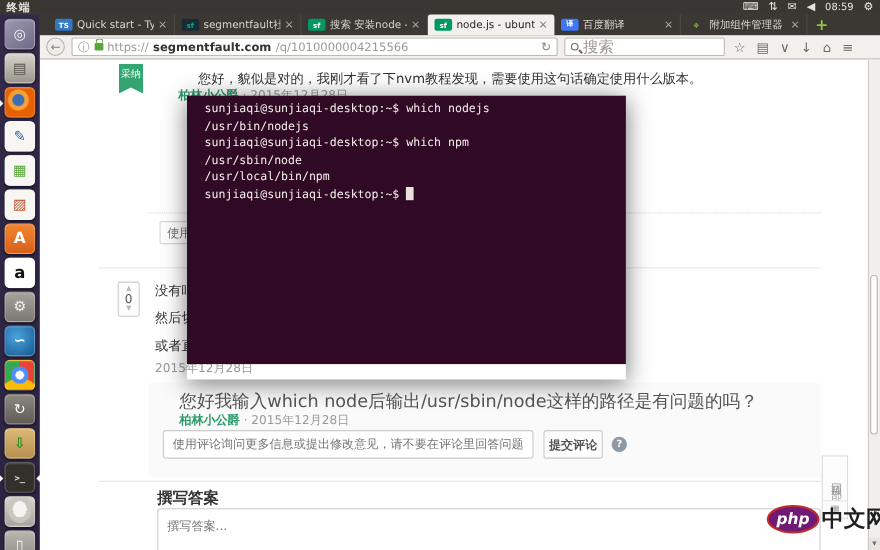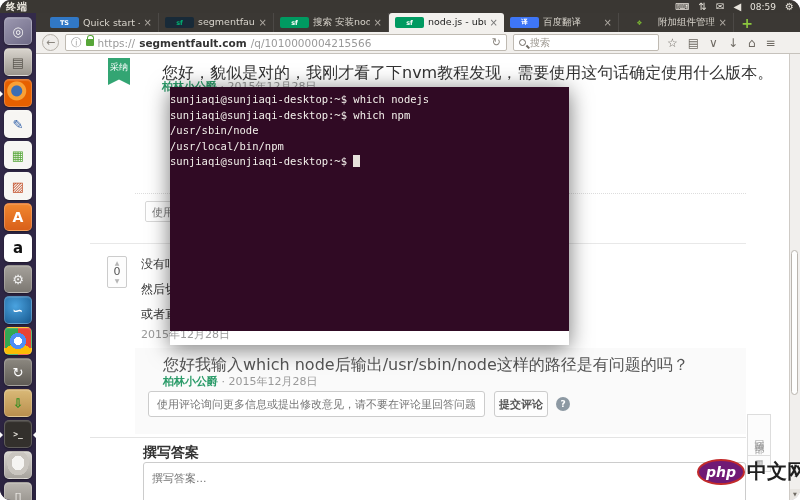--- a/index.html
+++ b/index.html
@@ -1,17 +1,17 @@
 <!DOCTYPE html>
 <html><head>
 <meta charset="utf-8">
 <style>
   * { margin:0; padding:0; box-sizing:border-box; }
   body { font-family:"DejaVu Sans","Liberation Sans",sans-serif; }
-  .screen { position:relative; width:800px; height:500px; overflow:hidden; background:#4A3A50;border-radius:11px; }
+  .screen { position:relative; width:800px; height:500px; overflow:hidden; background:#4A3A50; }
 
   
   .topbar { position:absolute; left:0; top:0; width:800px; height:13px; background:#3A3733;
     color:#E8E4DC; display:flex; align-items:center; justify-content:space-between; padding:0 6px;
     font-size:10px; z-index:90; }
   .topbar .app { font-weight:bold; letter-spacing:1px; }
   .tb-right { display:flex; align-items:center; gap:9px; font-size:10px; }
   .tb-right .clock { font-size:9px; }
 
   
@@ -40,53 +40,53 @@
   .t-trash { background:linear-gradient(180deg,#B9B5AF,#8F8B85); color:#F4F2EF; }
   .ind-l, .ind-r { position:absolute; top:10px; width:0; height:0; border:4px solid transparent; }
   .ind-l { left:-6px; border-left-color:#FFF; }
   .ind-r { right:-6px; border-right-color:#FFF; }
 
   
   .browser { position:absolute; left:36px; top:13px; width:764px; height:487px; }
   .tabstrip { height:19px; background:#3B3834; display:flex; align-items:stretch; padding-left:8px; }
   .tab { width:115px; flex:none; display:flex; align-items:center; gap:4px; padding:0 6px;
     color:#D8D4CC; font-size:9.5px; border-right:1px solid rgba(255,255,255,.09); cursor:default; }
-  .tab .fav { width:29px; height:11px; border-radius:2px; font-size:6.5px; font-weight:bold;
+  .tab .fav { width:16px; height:11px; border-radius:2px; font-size:6.5px; font-weight:bold;
     display:flex; align-items:center; justify-content:center; flex:none; }
   .tab .ttl { flex:1; white-space:nowrap; overflow:hidden; }
   .tab .x { font-size:10px; color:#AFAAA3; }
   .tab.active { background:#F2F0ED; color:#222; border-radius:3px 3px 0 0; border-right:none; }
   .tab.active .x { color:#777; }
   .newtab { width:26px; display:flex; align-items:center; justify-content:center;
     color:#8CC63F; font-weight:bold; font-size:14px; }
 
   .navbar { height:22px; background:#F2F0ED; border-bottom:1px solid #C6C2BC;
     display:flex; align-items:center; padding:0 6px; gap:6px; }
   .backbtn { width:17px; height:17px; border-radius:50%; border:1px solid #B5B0A8; background:#EFEDEA;
     color:#8A857E; font-size:11px; line-height:15px; text-align:center; flex:none; }
   .urlfield { width:442px; height:17px; background:#FFF; border:1px solid #BFBAB2; border-radius:2px;
     display:flex; align-items:center; gap:4px; padding:0 5px; font-size:10.5px; color:#999; }
   .urlfield .host { color:#333; font-weight:bold; }
   .lock { width:8px; height:7px; background:#57A639; border-radius:1px; position:relative; flex:none; }
   .lock::before { content:""; position:absolute; left:1.5px; top:-4px; width:5px; height:5px;
     border:1.5px solid #57A639; border-bottom:none; border-radius:3px 3px 0 0; }
   .reload { margin-left:auto; color:#8A857E; font-size:11px; }
   .searchfield { width:146px; height:17px; background:#FFF; border:1px solid #BFBAB2; border-radius:2px;
-    display:flex; align-items:center; gap:4px; padding:0 5px; font-size:10px; color:#9B968E; }
+    display:flex; align-items:center; gap:4px; padding:0 5px; font-size:14px; color:#9B968E; }
   .mag { width:7px; height:7px; border:1.5px solid #6E6962; border-radius:50%; position:relative; flex:none; }
   .mag::after { content:""; position:absolute; left:6px; top:6px; width:4px; height:1.5px; background:#6E6962; transform:rotate(45deg); }
   .navicons { display:flex; align-items:center; gap:10px; color:#6E6962; font-size:12px; margin-left:2px; }
 
   .content { position:absolute; left:0; top:41px; width:787px; height:446px; background:#FFF; overflow:hidden; }
 
   
   .ribbon { position:absolute; left:72px; top:4px; width:22px; height:27px; background:#33A573;
     color:#FFF; font-size:9px; text-align:center; padding-top:3px; letter-spacing:0;
     clip-path:polygon(0 0,100% 0,100% 100%,50% 80%,0 100%); }
-  .a1text { position:absolute; left:126px; top:9px; font-size:16px; color:#333; }
+  .a1text { position:absolute; left:144px; top:9px; font-size:12px; color:#333; }
   .byline { position:absolute; font-size:11px; color:#999; }
   .byline .name { color:#2B9B69; font-weight:bold; }
   .a1by { left:126px; top:25px; }
   .dotline { position:absolute; left:99px; top:139px; width:611px; border-top:1px dotted #DDD; }
   .stub { position:absolute; left:109px; top:147px; width:340px; height:21px; font-size:11px;
     border:1px solid #D8D8D8; border-radius:2px; color:#AAA; padding:0 6px; background:#FFF; }
   .div1 { position:absolute; left:54px; top:189px; width:656px; border-top:1px solid #E8E8E8; }
   .vote { position:absolute; left:71px; top:202px; width:20px; height:32px; border:1px solid #CCC;
     border-radius:2px; display:flex; flex-direction:column; align-items:center; justify-content:center; background:#FDFDFD; }
   .vote .arr { font-size:6px; color:#B5B5B5; line-height:6px; }
@@ -119,21 +119,21 @@
 
   
   .terminal { position:absolute; left:134px; top:33px; width:399px; height:258px; z-index:50;
     box-shadow:0 3px 22px rgba(0,0,0,.55); border-radius:6px 6px 0 0; }
   .ttlbar { height:14px; background:linear-gradient(180deg,#4D4A45,#3A3733); border-radius:6px 6px 0 0;
     display:flex; align-items:center; padding:0 5px; gap:4px; }
   .wbtn { width:9px; height:9px; border-radius:50%; flex:none; }
   .wclose { background:radial-gradient(circle at 35% 30%, #F2926F, #E8593A 60%); border:1px solid #9A3A1F; }
   .wmin,.wmax { background:#6E6A64; border:1px solid #55524D; }
   .ttitle { font-size:10px; font-weight:bold; color:#DCD8D0; margin-left:6px; white-space:nowrap; }
-  .tbody { height:244px; background:#300A24; padding:5px 0; font-family:"DejaVu Sans Mono","Liberation Mono",monospace;
+  .tbody { height:244px; background:#300A24; padding:5px 16px; font-family:"DejaVu Sans Mono","Liberation Mono",monospace;
     font-size:10.5px; line-height:15.6px; color:#F2EFEA; }
   .cursor { display:inline-block; width:7px; height:12px; background:#E6E1DB; vertical-align:-2px; }
 
   
   .wm { position:absolute; left:661px; top:404px; z-index:60; display:flex; align-items:center; gap:2px; }
   .wm .badge { background:#701a75; color:#FFF; font-style:italic; font-weight:bold; font-size:14px;
     border-radius:50%; padding:3px 7px; border:2px solid #C22B2B; }
   .wm .cn { font-size:20px; font-weight:bold; color:#1F1F1F; text-shadow:0 0 2px #FFF; }
 </style>
 </head>
@@ -306,20 +306,21 @@
       <div class="btt">回顶部</div>
       <div class="qrb">▦</div>
 
       <div class="sbtrack"></div>
       <div class="sbthumb"></div>
       <div class="sbbtn">▼</div>
 
       <div class="terminal">
         <div class="tbody">
           <div>sunjiaqi@sunjiaqi-desktop:~$ which nodejs</div>
+          <div>/usr/bin/nodejs</div>
           <div>sunjiaqi@sunjiaqi-desktop:~$ which npm</div>
           <div>/usr/sbin/node</div>
           <div>/usr/local/bin/npm</div>
           <div><span>sunjiaqi@sunjiaqi-desktop:~$ </span><span class="cursor"></span></div>
         </div>
       </div>
 
       <div class="wm">
         <span class="badge">php</span>
         <span class="cn">中文网</span>

